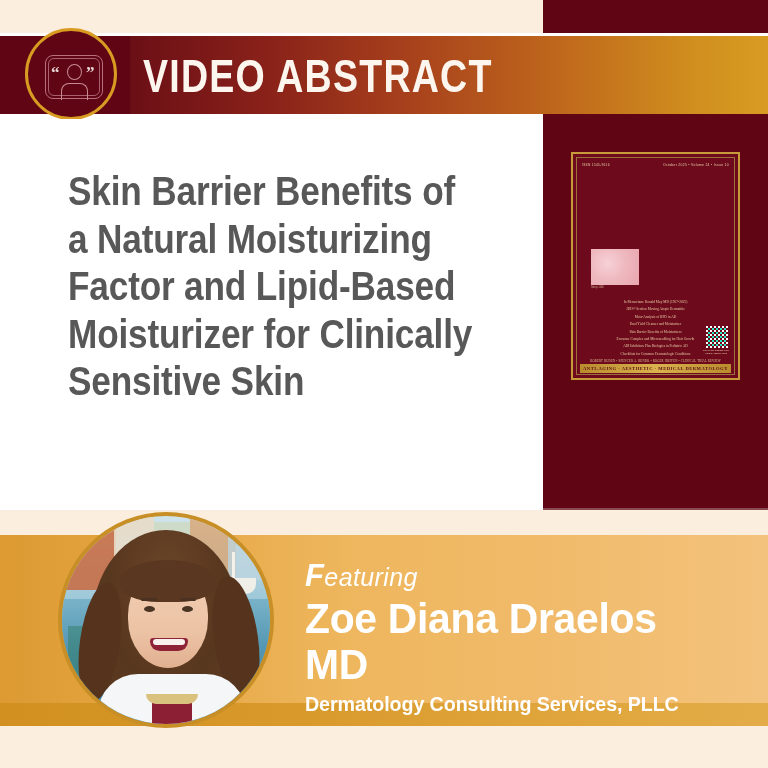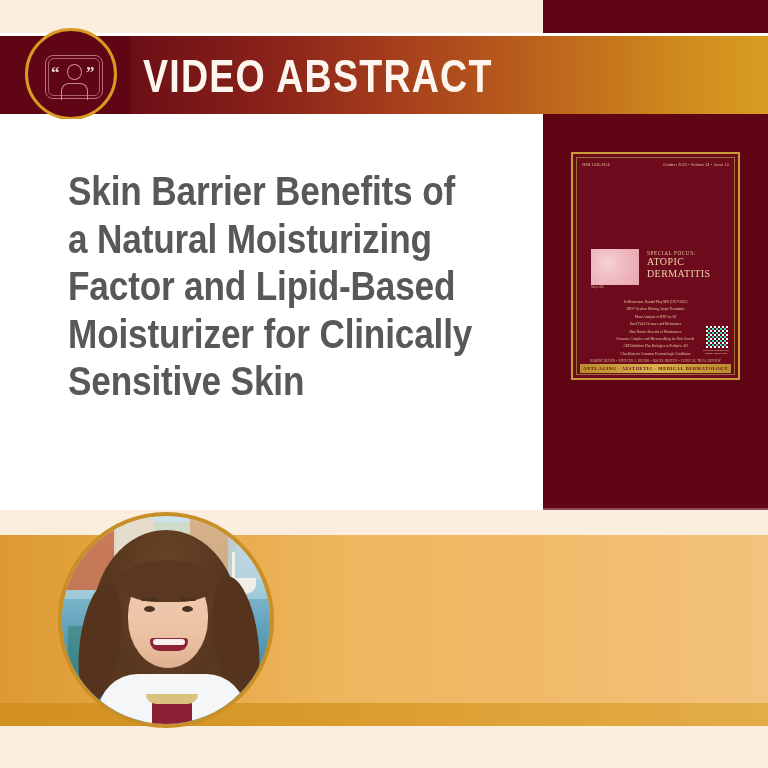--- a/index.html
+++ b/index.html
@@ -174,25 +174,20 @@
   <div class="mid-maroon-hair"></div>
 
   <div class="title">Skin Barrier Benefits of a Natural Moisturizing Factor and Lipid-Based Moisturizer for Clinically Sensitive Skin</div>
 
   <div class="cover">
     <div class="cover-inner"></div>
     <div class="cov-issn">ISSN 1545-9616</div>
     <div class="cov-date">October 2025  •  Volume 24  •  Issue 10</div>
     <div class="cov-thumb"></div>
     <div class="cov-thumb-cap">See p. 000</div>
-    <div class="cov-focus">
-      <div class="f1">SPECIAL FOCUS:</div>
-      <div class="f2">ATOPIC</div>
-      <div class="f2">DERMATITIS</div>
-    </div>
     <div class="cov-lines">
       <div>In Memoriam: Ronald Moy MD (1957-2025)</div>
       <div>JDD® Section Moving Atopic Dermatitis</div>
       <div>Meta-Analysis of BPO in AD</div>
       <div>Dual Yield Cleanser and Moisturizer</div>
       <div>Skin Barrier Benefits of Moisturizers</div>
       <div>Exosome Complex and Microneedling for Hair Growth</div>
       <div>ADI Inhibitors Plus Biologics in Pediatric AD</div>
       <div>Checklists for Common Dermatologic Conditions</div>
     </div>
@@ -229,14 +224,19 @@
     <div class="p-browR"></div>
     <div class="p-eyeL"></div>
     <div class="p-eyeR"></div>
     <div class="p-mouth"></div>
     <div class="p-teeth"></div>
     <div class="p-coat"></div>
     <div class="p-shirt"></div>
     <div class="p-neck"></div>
   </div>
 
+  <div class="feat-block">
+    <div class="feat-label"><span class="cap">F</span><span>eaturing</span></div>
+    <div class="feat-name">Zoe Diana Draelos MD</div>
+    <div class="feat-org">Dermatology Consulting Services, PLLC</div>
+  </div>
 
 </div>
 
 </body></html>

